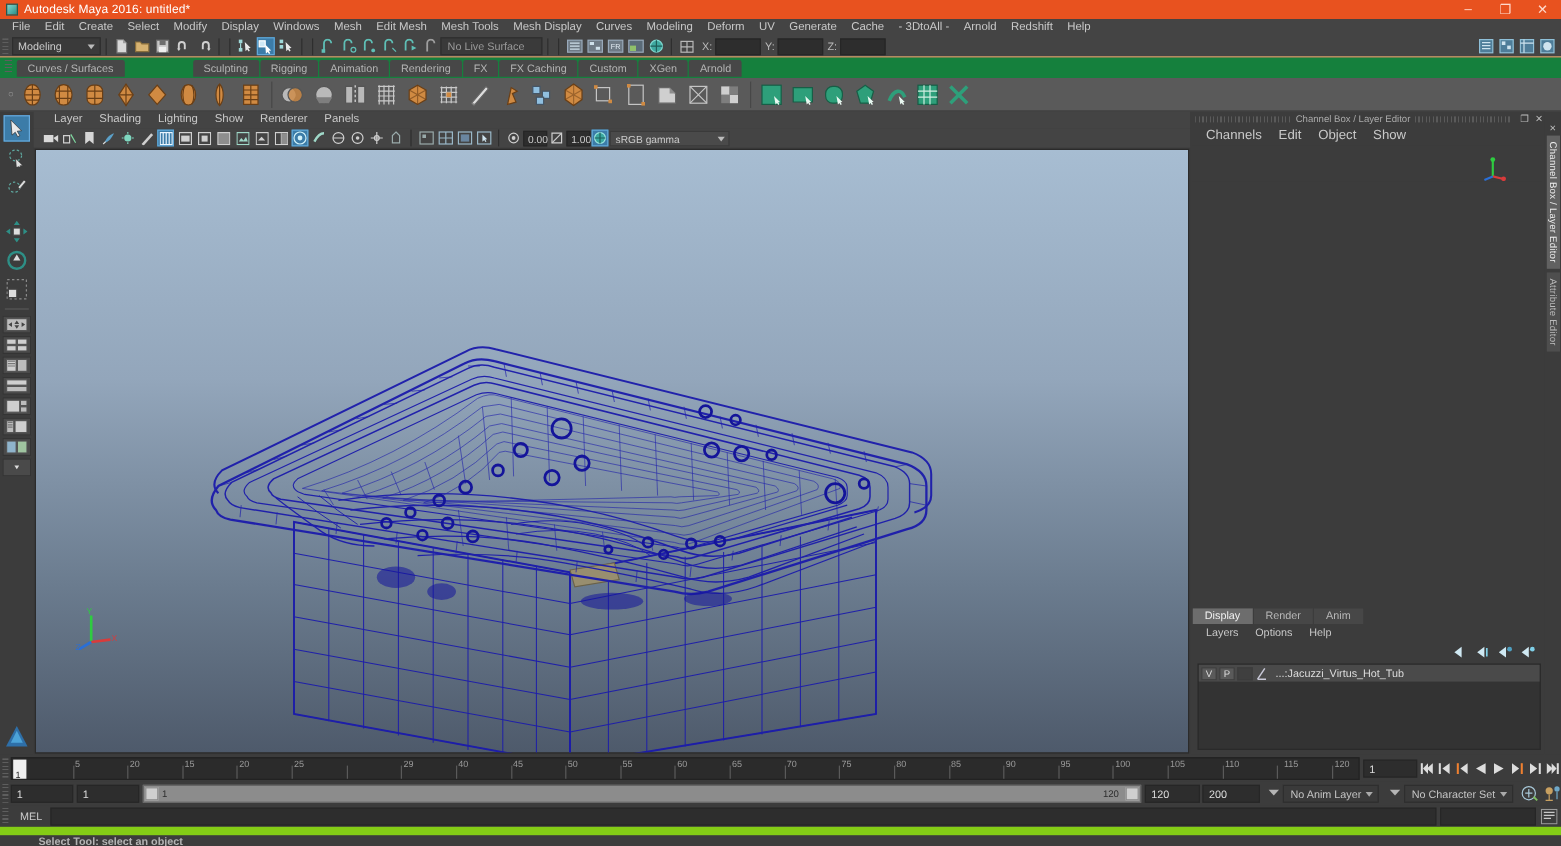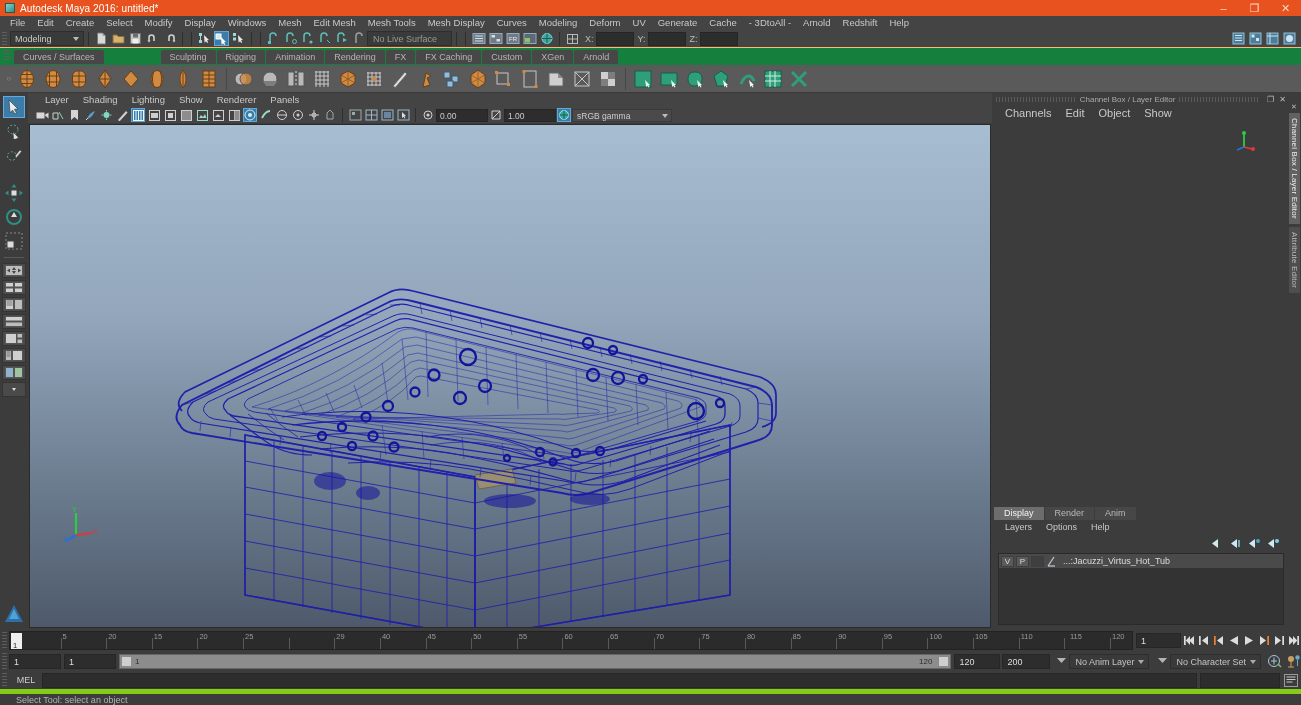--- a/index.html
+++ b/index.html
@@ -61,21 +61,21 @@
   .lay-btn { width:24px; height:15px; margin-bottom:2px; background:#4a4a4a; border:1px solid #343434; display:flex; align-items:center; justify-content:center; }
   .toolbox-logo { margin-top:auto; margin-bottom:4px; width:24px; height:22px; display:flex; align-items:center; justify-content:center; }
 
   
   .vpcol { flex:1 1 auto; display:flex; flex-direction:column; min-width:0; background:#3c3c3c; }
   .vpmenu { height:14px; background:#444; display:flex; align-items:center; padding-left:10px; flex:0 0 14px; }
   .vpmenu .menu-item { padding:0 7px; }
   .vptools { height:16px; background:#444; display:flex; align-items:center; padding-left:6px; flex:0 0 16px; }
   .vp-ico { width:14px; height:14px; margin:0 1px; display:flex; align-items:center; justify-content:center; }
   .vp-ico.on { background:#3c7ca8; border:1px solid #5fa8d8; }
-  .vp-num { width:52px; height:13px; background:#2d2d2d; border:1px solid #262626; color:#ccc; font-size:8.5px; line-height:13px; padding-left:3px; }
+  .vp-num { width:20px; height:13px; background:#2d2d2d; border:1px solid #262626; color:#ccc; font-size:8.5px; line-height:13px; padding-left:3px; }
   .vp-gamma { width:100px; height:13px; background:#4a4a4a; border:1px solid #3a3a3a; color:#ccc; font-size:8.5px; line-height:13px; padding-left:4px; position:relative; }
   .vp-gamma .arr { position:absolute; right:3px; top:4px; border-left:3px solid transparent; border-right:3px solid transparent; border-top:4px solid #bbb; }
 
   
   .viewport { flex:1 1 auto; position:relative; overflow:hidden;
      background:linear-gradient(to bottom,#a7bdd2 0%,#93a6bb 38%,#6b7c8f 72%,#4e5a6b 100%);
      border:1px solid #2b2b2b; margin:1px; }
   .vp-label { position:absolute; bottom:2px; left:0; right:0; text-align:center; font-size:8px; font-weight:bold; color:#e8e8e8; text-shadow:0 1px 1px #000; }
   .vp-axis { position:absolute; left:32px; bottom:84px; width:40px; height:40px; }
   .vp-model { position:absolute; left:0; top:0; }
@@ -140,21 +140,21 @@
 
   
   .cmdrow { flex:0 0 18px; height:18px; display:flex; align-items:center; background:#3c3c3c; padding-left:2px; }
   .cmd-grip { width:5px; height:14px; background:repeating-linear-gradient(to bottom,#5e5e5e 0 1px,transparent 1px 3px); margin-right:3px; }
   .mel-lbl { width:32px; font-size:9px; color:#ccc; text-align:center; }
   .cmd-in { flex:1 1 auto; height:15px; background:#2d2d2d; border:1px solid #262626; }
   .cmd-out { width:80px; height:15px; background:#2d2d2d; border:1px solid #262626; margin-left:3px; }
   .cmd-ico { width:16px; height:15px; margin-left:3px; margin-right:2px; display:flex; align-items:center; justify-content:center; }
 
   
-  .helpline { flex:0 0 16px; height:16px; display:flex; align-items:center; background:#3c3c3c; padding-left:2px; border-top:5px solid #84cc16; }
+  .helpline { flex:0 0 16px; height:16px; display:flex; align-items:center; background:#3c3c3c; padding-left:18px; border-top:7px solid #84cc16;font-weight:bold; }
   .help-txt { font-size:9px; color:#b4b4b4; padding-left:14px; }
 </style>
 </head>
 <body>
 
 <div class="app">
 
   <div class="titlebar">
     <div class="title-ico"></div>
     <div class="title-text">Autodesk Maya 2016: untitled*</div>

